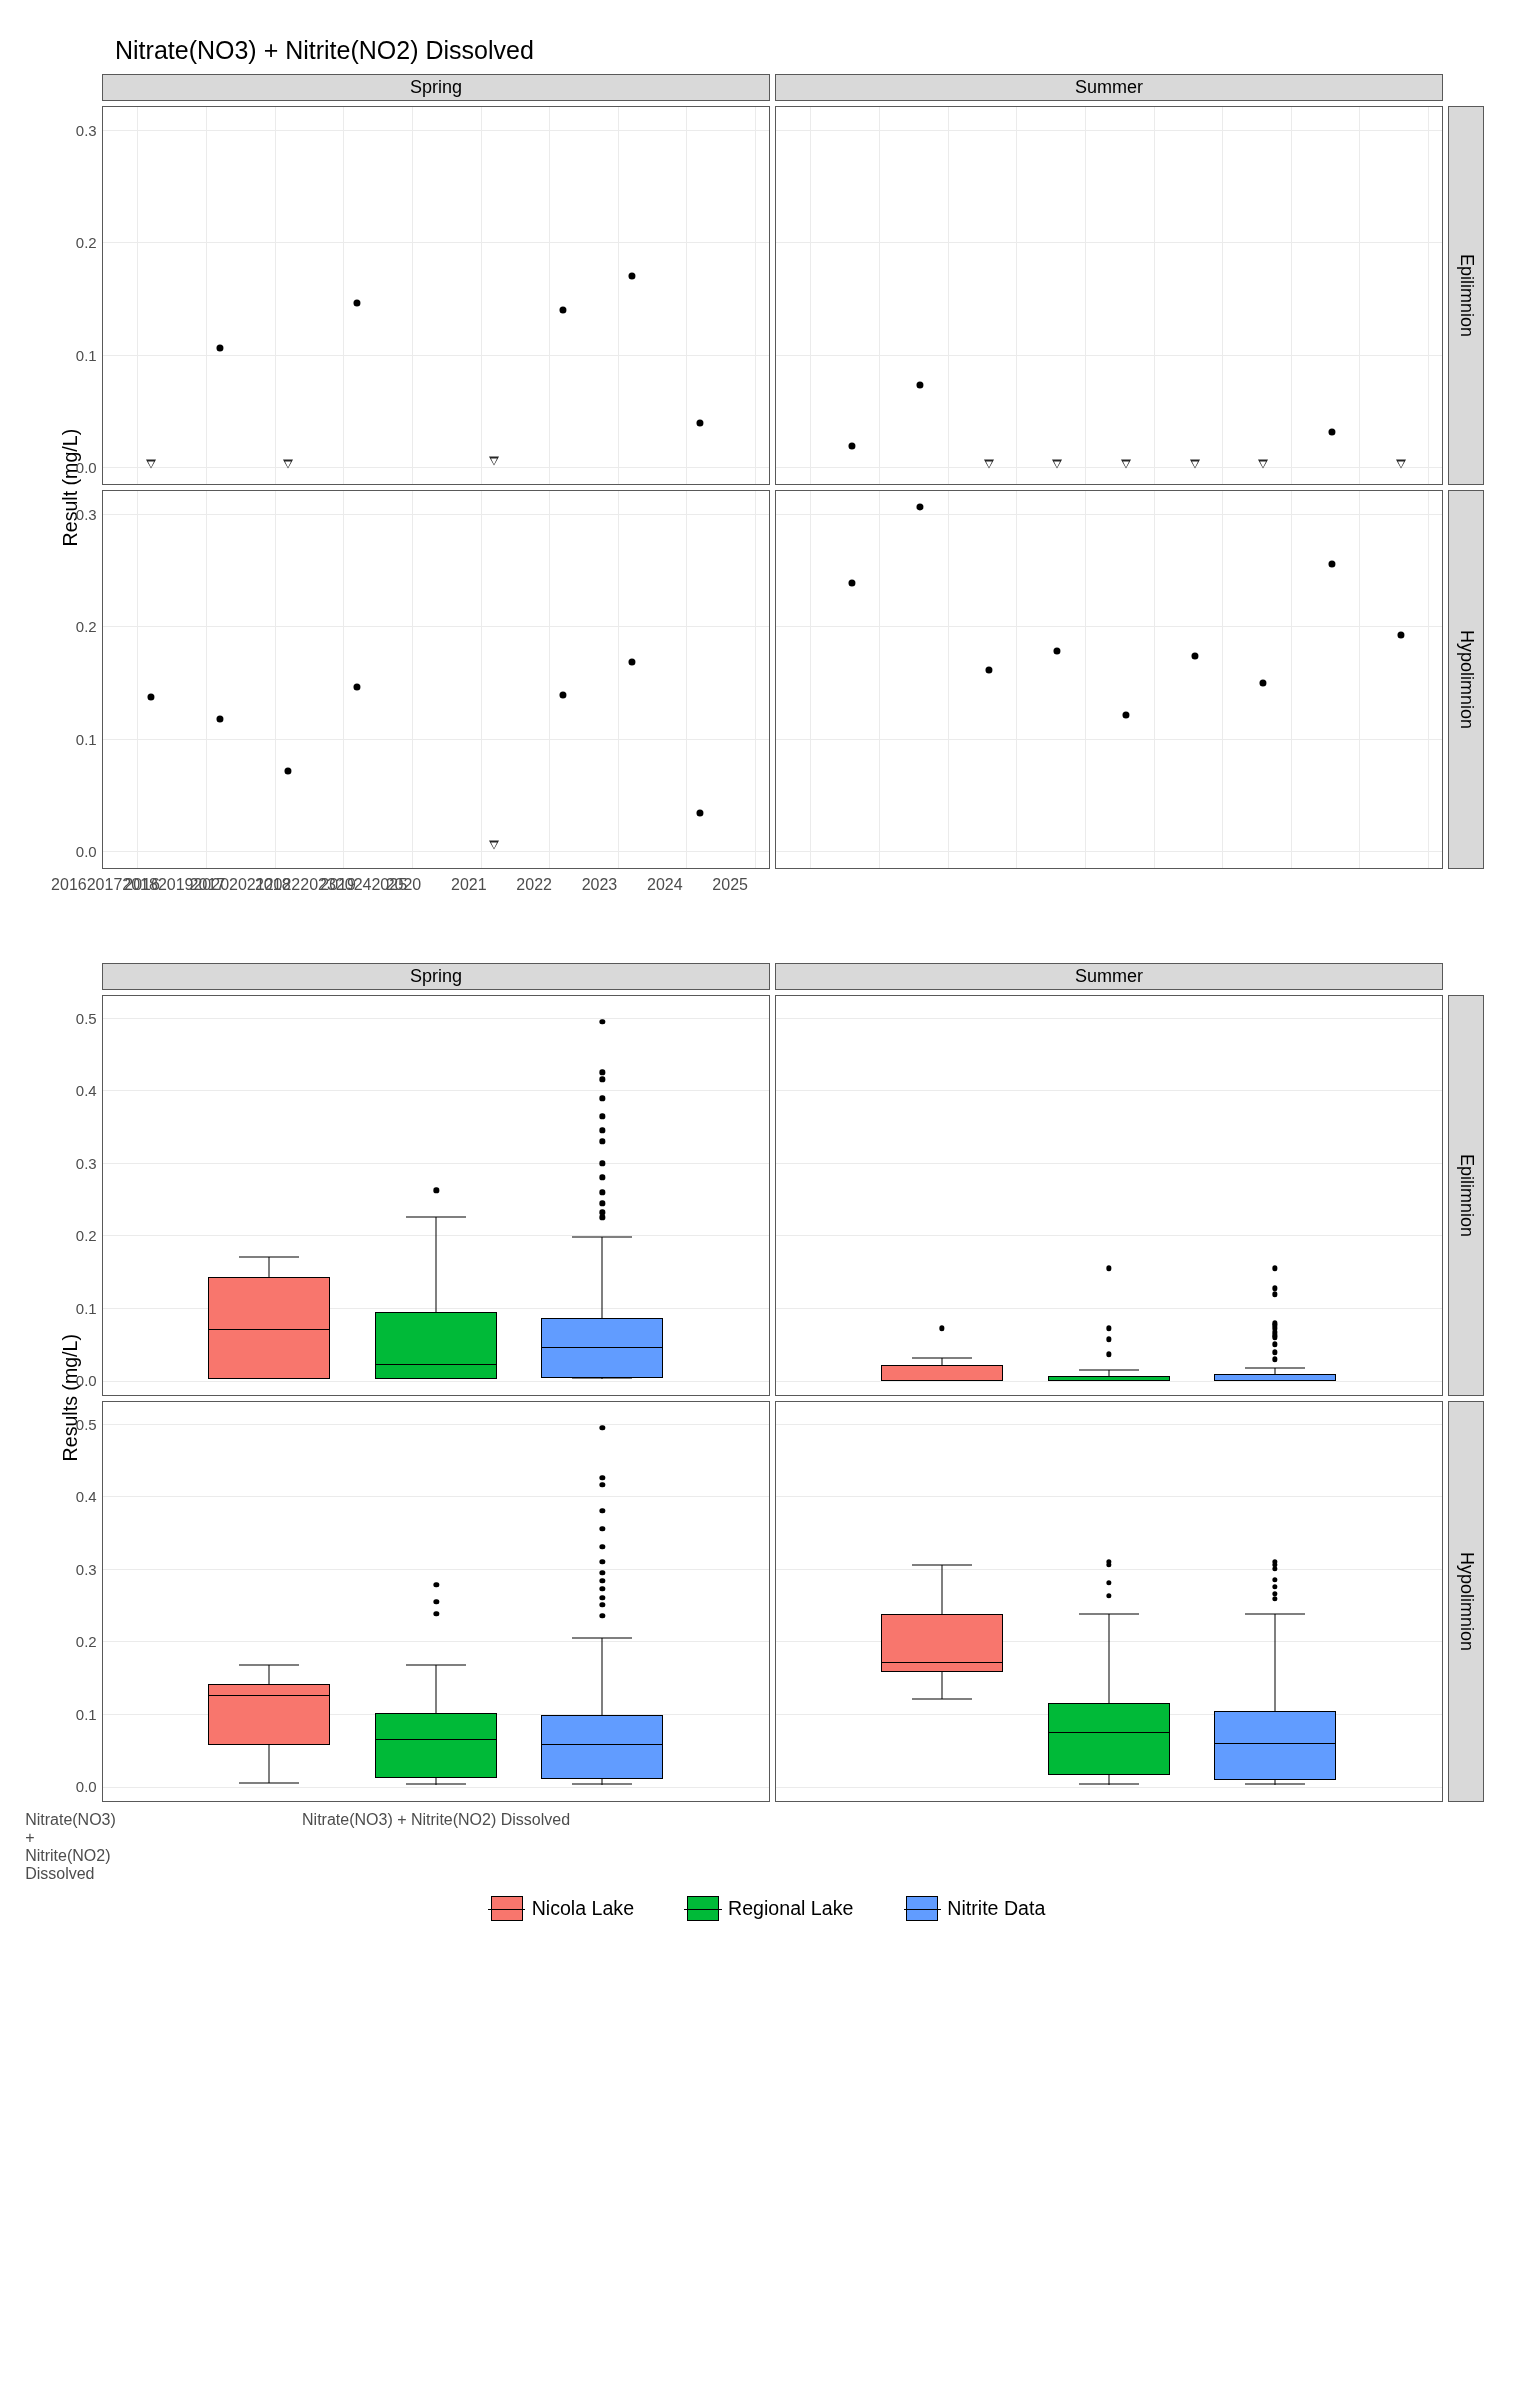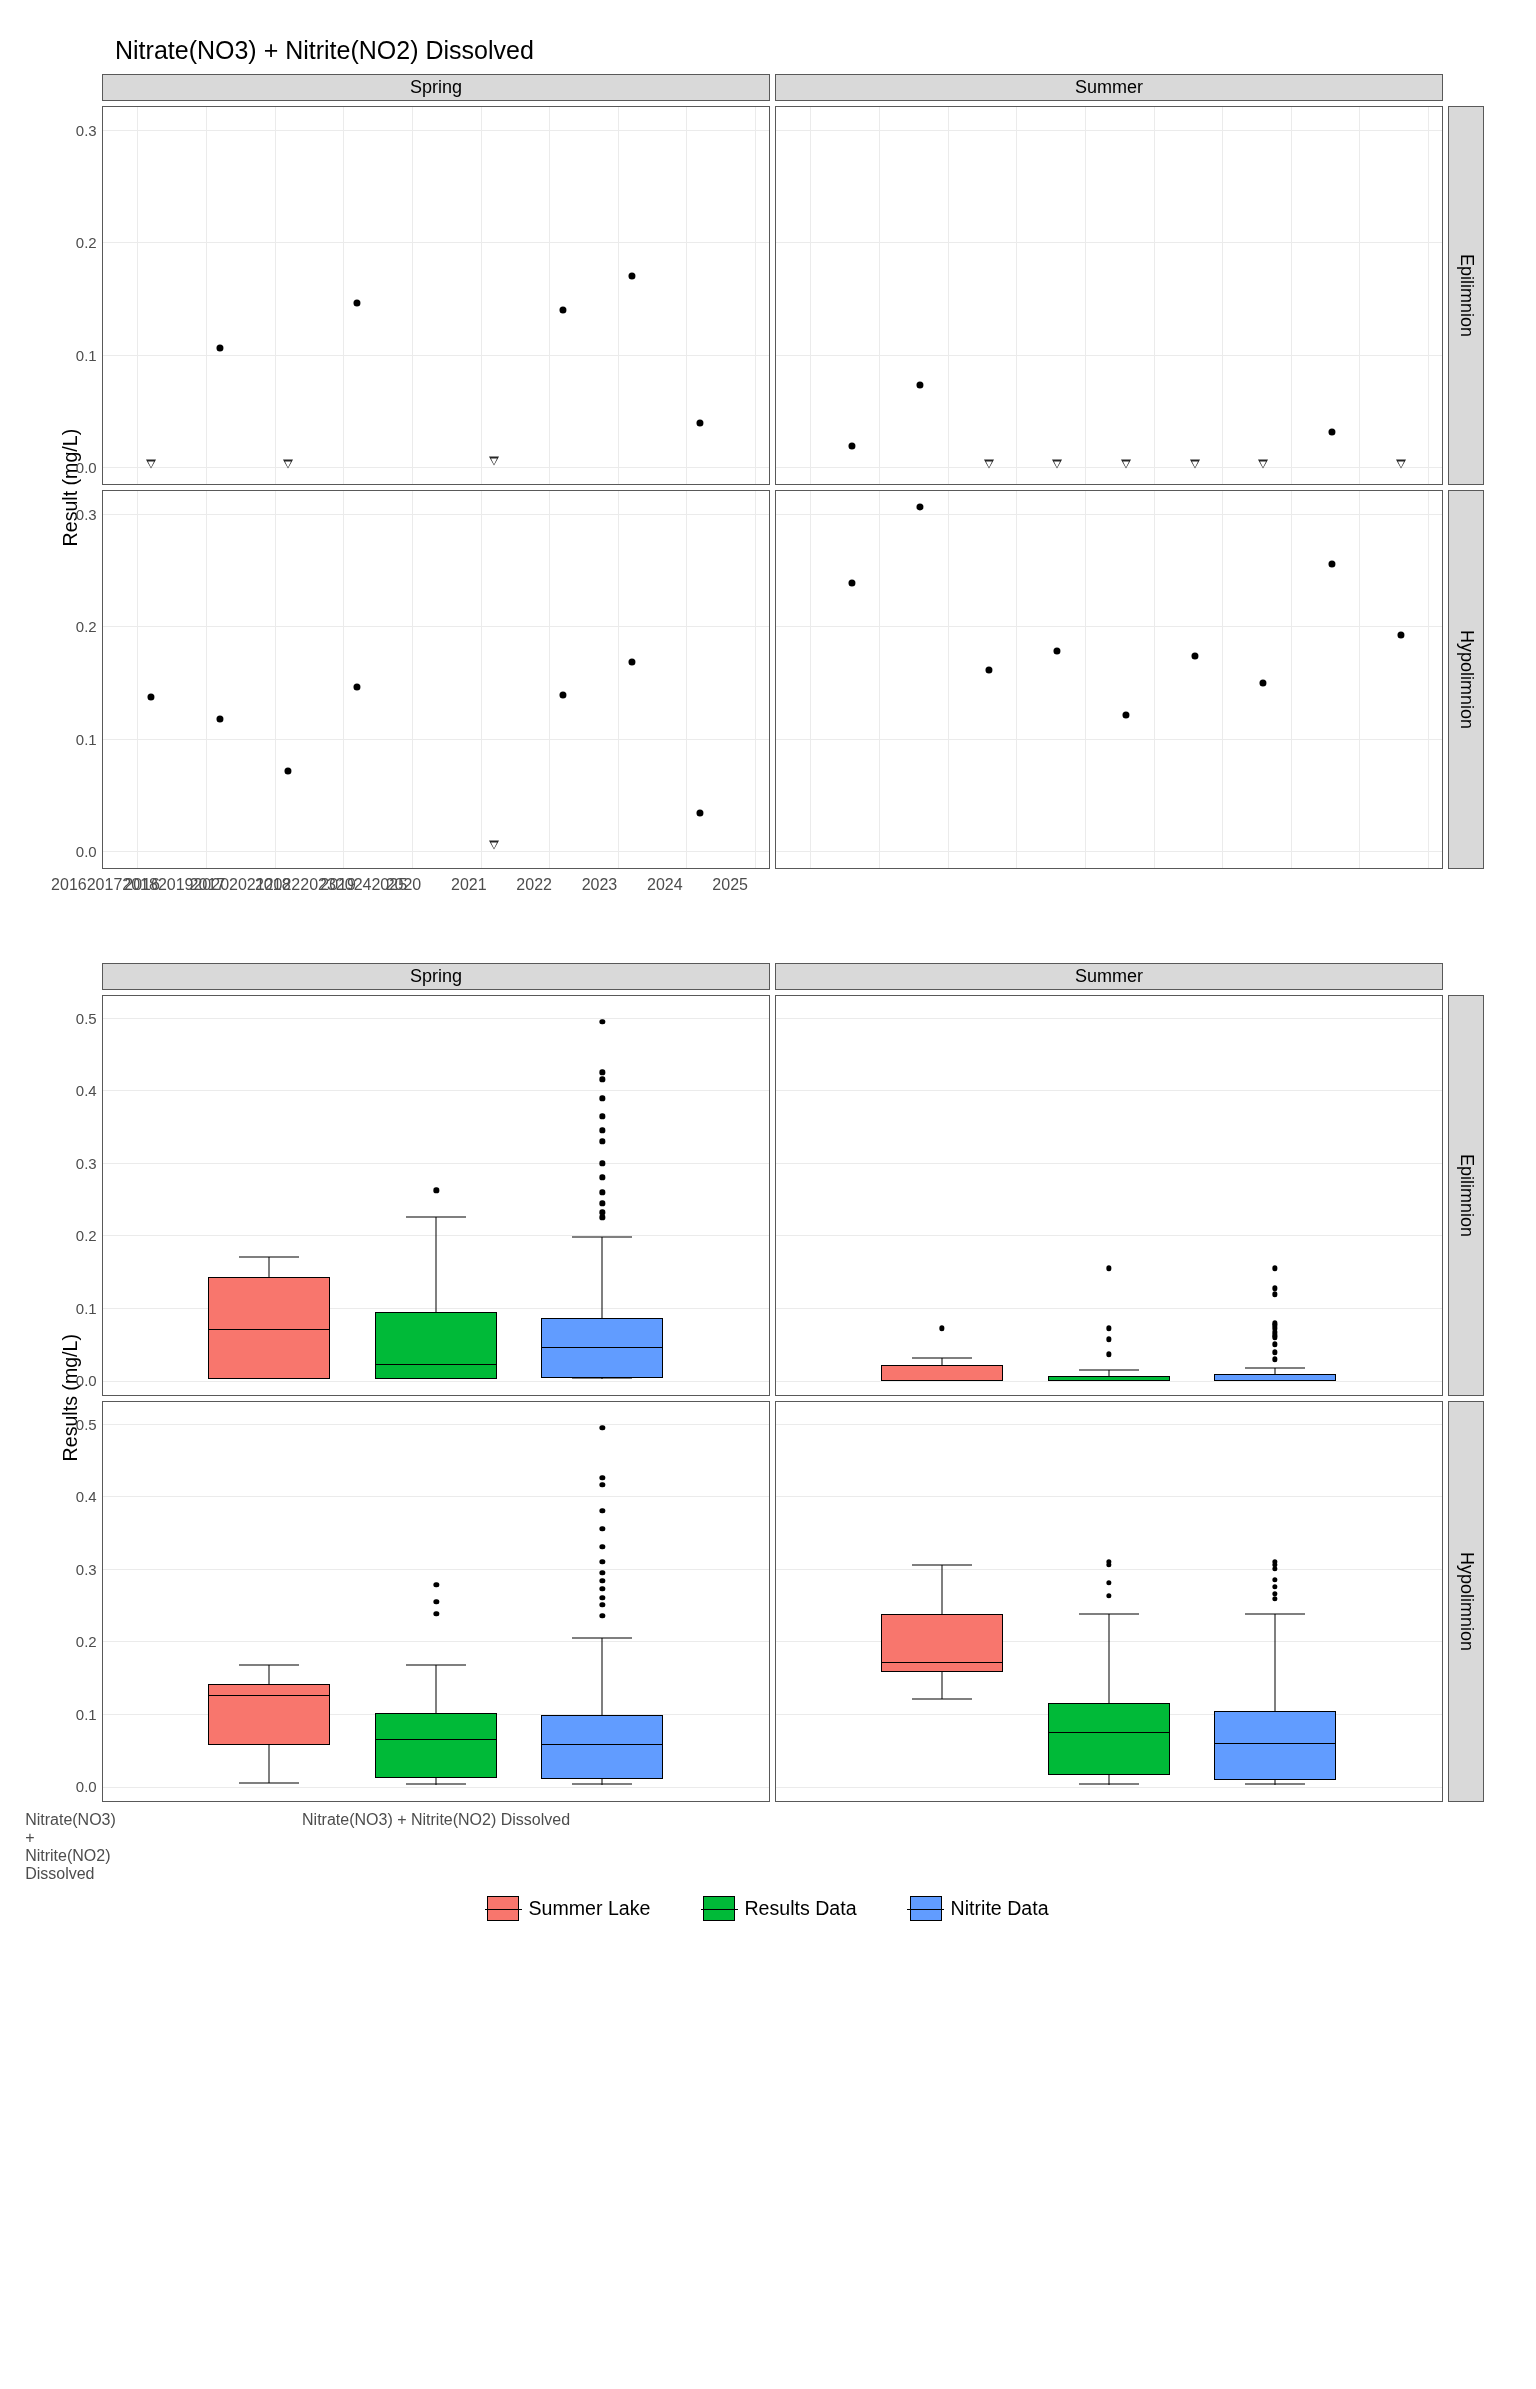--- a/index.html
+++ b/index.html
@@ -458,25 +458,25 @@
       <div></div>
       <div class="xaxis-single">Nitrate(NO3) + Nitrite(NO2) Dissolved</div>
       <div class="xaxis-single">Nitrate(NO3) + Nitrite(NO2) Dissolved</div>
       <div></div>
     </div>
   </div>
 
   <div class="legend">
     <div class="item">
       <div class="key c-nicola"></div>
-      <span>Summer Lake</span>
+      <span>Nicola Lake</span>
     </div>
     <div class="item">
       <div class="key c-reg"></div>
-      <span>Results Data</span>
+      <span>Regional Lake</span>
     </div>
     <div class="item">
       <div class="key c-net"></div>
       <span>Nitrite Data</span>
     </div>
   </div>
 
 </div>
 
 

